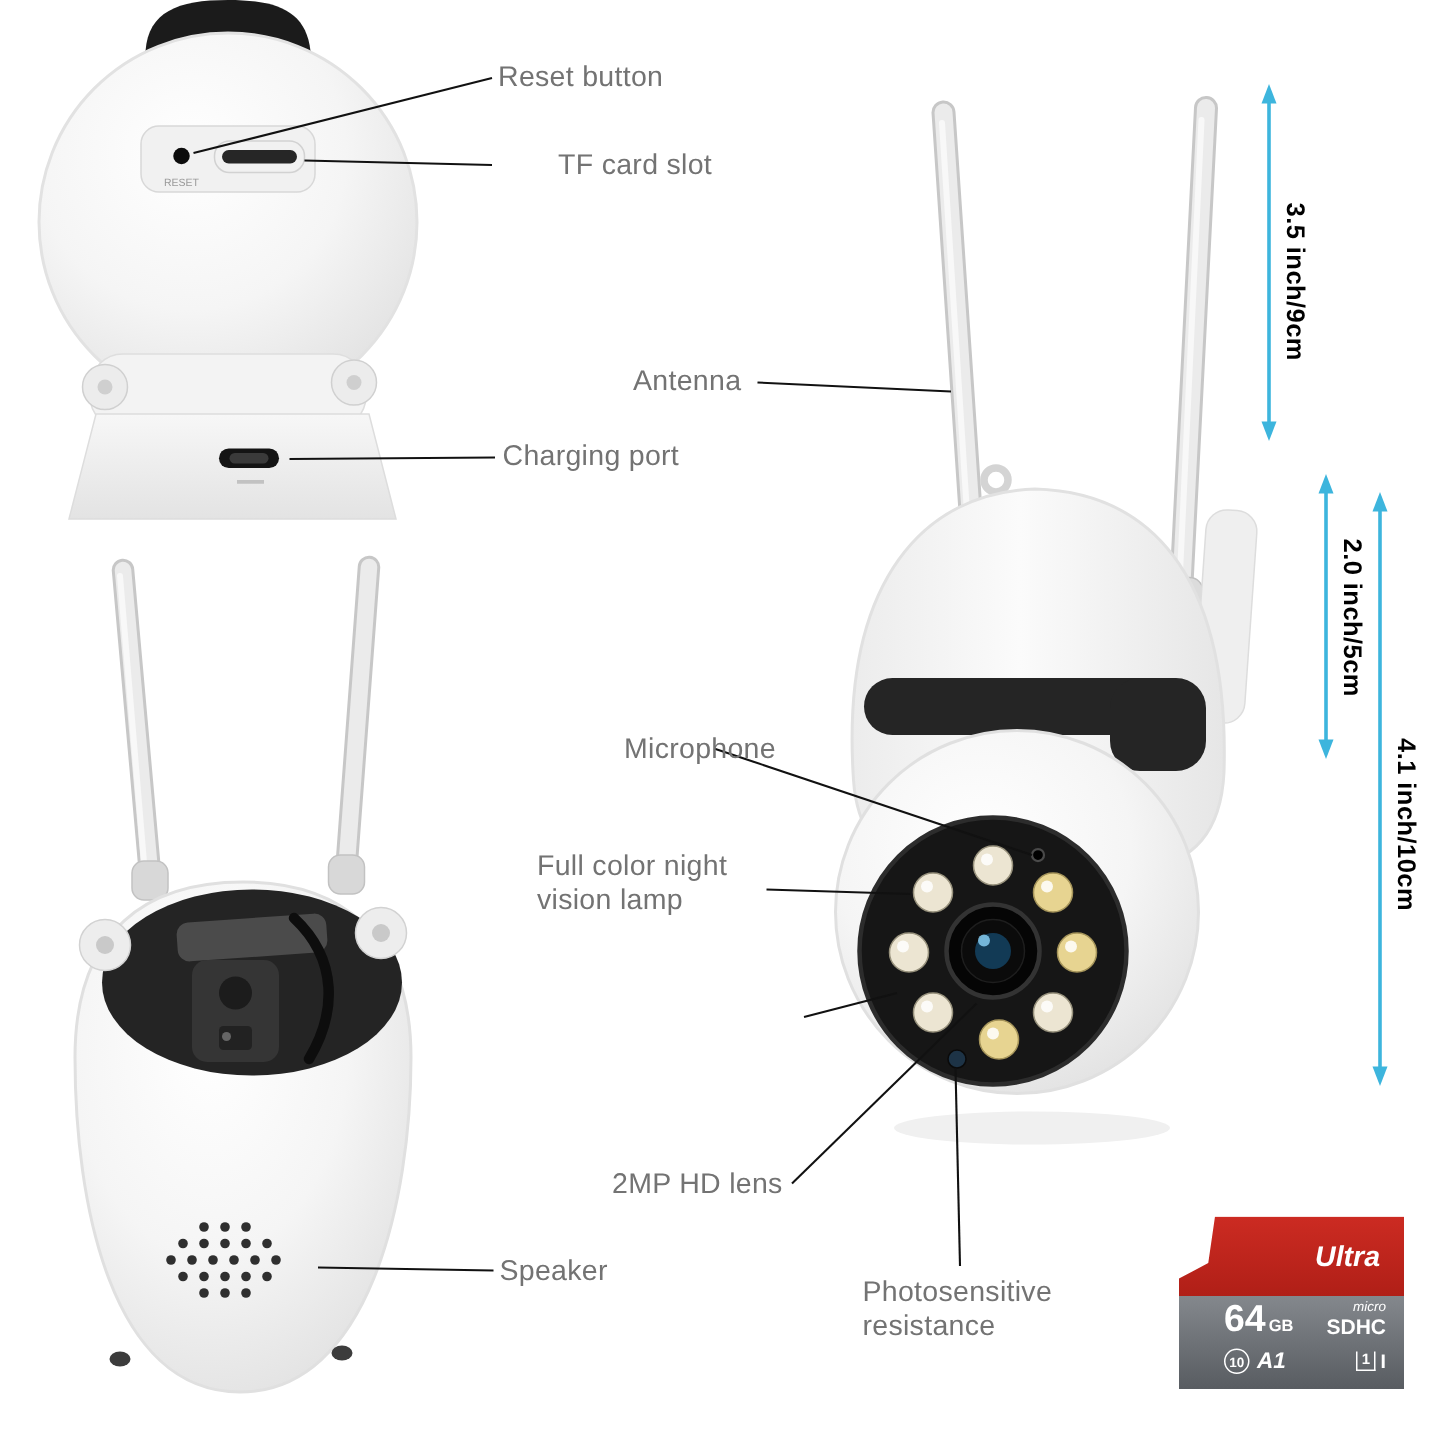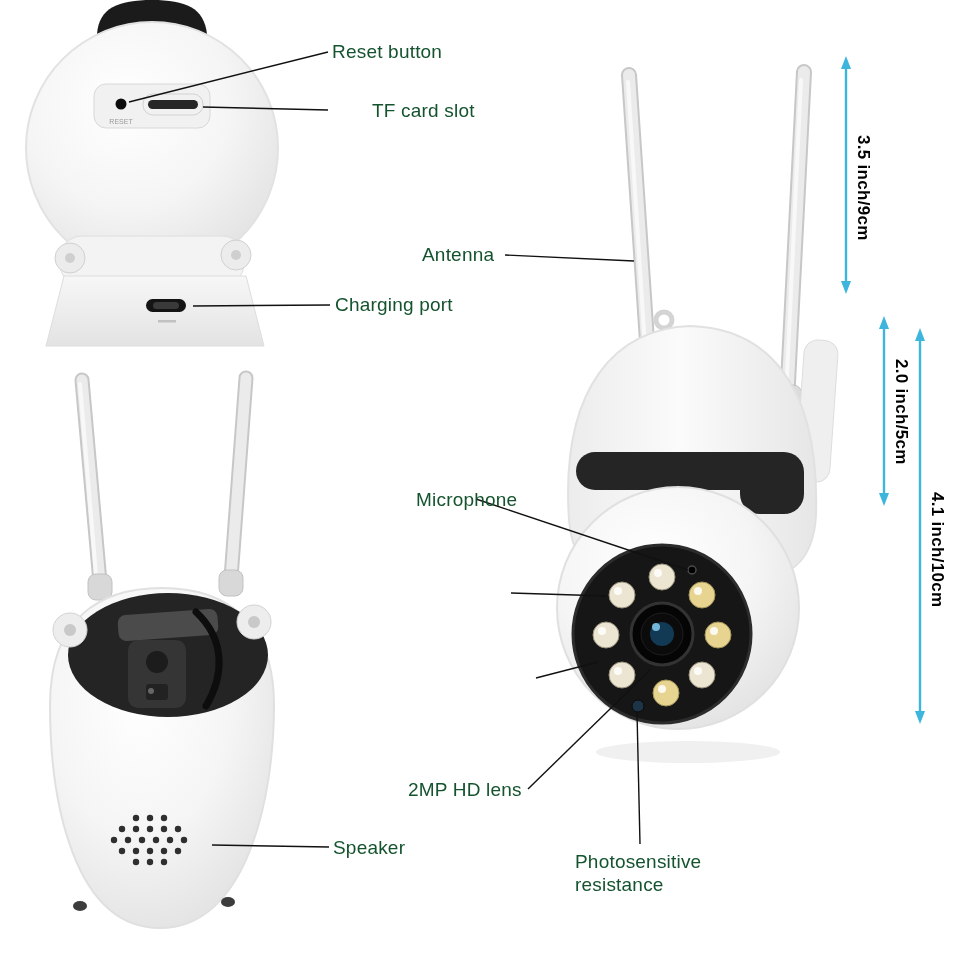--- a/index.html
+++ b/index.html
@@ -2,21 +2,21 @@
 <html><head>
 <meta charset="utf-8">
 <style>
   html,body{margin:0;padding:0;background:#fff;}
   .stage{
     position:relative;width:960px;height:960px;background:#ffffff;
     font-family:"Liberation Sans",sans-serif;overflow:hidden;color:#060606;
   }
   .art{position:absolute;left:0;top:0;}
   .label{
-    position:absolute;font-size:19px;line-height:23px;color:#14532d;
+    position:absolute;font-size:19px;line-height:23px;color:#737373;
     letter-spacing:.2px;white-space:pre-line;
   }
   .label.wrap{white-space:normal;}
   .dim{
     position:absolute;display:flex;align-items:center;justify-content:center;
     writing-mode:vertical-rl;font-weight:700;font-size:17px;color:#000;width:24px;
     letter-spacing:.3px;
   }
   
   .sd-card{
@@ -202,22 +202,41 @@
       <polygon points="920,328 915,341 925,341" stroke="none"></polygon>
       <polygon points="920,724 915,711 925,711" stroke="none"></polygon>
     </g>
   </svg>
 
   <div class="label" style="left:332px;top:40px;">Reset button</div>
   <div class="label" style="left:332px;top:99px;margin-left:40px;">TF card slot</div>
   <div class="label" style="left:422px;top:243px;">Antenna</div>
   <div class="label" style="left:335px;top:293px;">Charging port</div>
   <div class="label" style="left:370px;top:488px;margin-left:46px;">Microphone</div>
+  <div class="label wrap" style="left:358px;top:566px;width:152px;">Full color night vision lamp</div>
   <div class="label" style="left:408px;top:778px;">2MP HD lens</div>
   <div class="label" style="left:333px;top:836px;">Speaker</div>
   <div class="label wrap" style="left:575px;top:850px;width:150px;">Photosensitive resistance</div>
 
   <div class="dim" style="left:851px;top:80px;height:215px;">3.5 inch/9cm</div>
   <div class="dim" style="left:889px;top:318px;height:188px;">2.0 inch/5cm</div>
   <div class="dim" style="left:925px;top:400px;height:300px;">4.1 inch/10cm</div>
 
+  <div class="sd-card">
+    <div class="sd-ultra">Ultra</div>
+    <div class="sd-cap">
+      <span>64</span><span class="unit">GB</span>
+    </div>
+    <div class="sd-row">
+      <span class="sd-c10">10</span>
+      <span class="sd-a1">A1</span>
+    </div>
+    <div class="sd-logo">
+      <span class="micro">micro</span>
+      <span class="sdhc">SDHC</span>
+    </div>
+    <div class="sd-uhs">
+      <span class="u">1</span>
+      <span class="roman">I</span>
+    </div>
+  </div>
 
 </div>
 
 </body></html>

